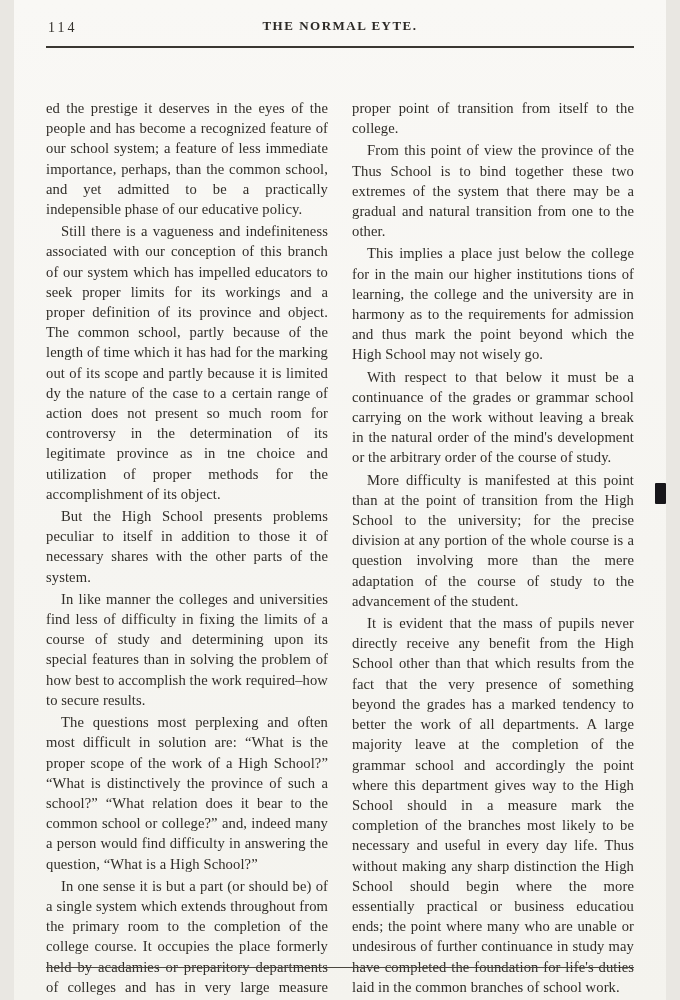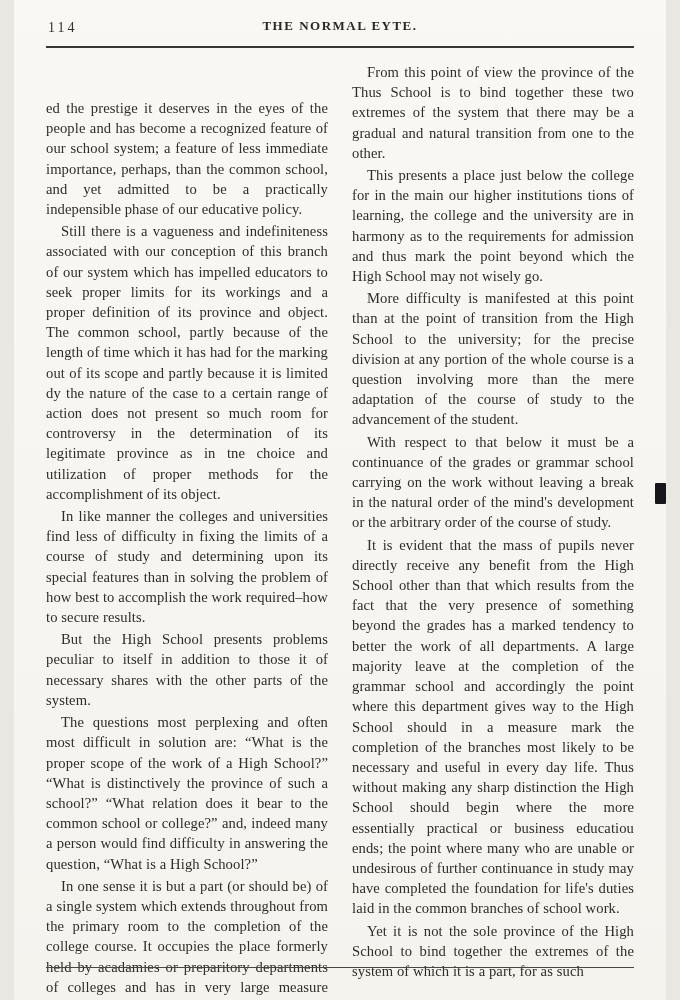--- a/index.html
+++ b/index.html
@@ -98,31 +98,32 @@
     <span class="paper-title">THE NORMAL EYTE.</span>
   </div>
 
   <hr class="head-rule">
 
   <div class="columns">
 
     <div class="col">
       <p class="noindent">ed the prestige it deserves in the eyes of the people and has become a recognized feature of our school system; a feature of less immediate importance, perhaps, than the common school, and yet admitted to be a practically indepensible phase of our educative policy.</p>
       <p>Still there is a vagueness and indefiniteness associated with our conception of this branch of our system which has impelled educators to seek proper limits for its workings and a proper definition of its province and object.  The common school, partly because of the length of time which it has had for the marking out of its scope and partly because it is limited dy the nature of the case to a certain range of action does not present so much room for controversy in the determination of its legitimate province as in tne choice and utilization of proper methods for the accomplishment of its object.</p>
+      <p>But the High School presents problems peculiar to itself in addition to those it of necessary shares with the other parts of the system.</p>
       <p>In like manner the colleges and universities find less of difficulty in fixing the limits of a course of study and determining upon its special features than in solving the problem of how best to accomplish the work required–how to secure results.</p>
-      <p>But the High School presents problems peculiar to itself in addition to those it of necessary shares with the other parts of the system.</p>
       <p>The questions most perplexing and often most difficult in solution are: “What is the proper scope of the work of a High School?” “What is distinctively the province of such a school?” “What relation does it bear to the common school or college?” and, indeed many a person would find difficulty in answering the question, “What is a High School?”</p>
       <p>In one sense it is but a part (or should be) of a single system which extends throughout from the primary room to the completion of the college course.  It occupies the place formerly held by acadamies or preparitory departments of colleges and has in very large measure superseded them as, being a public institution, it connects more closely here with the work of the grades and there more uniformly attains to the</p>
     </div>
 
     <div class="col">
+      <p class="noindent">proper point of transition from itself to the college.</p>
       <p>From this point of view the province of the Thus School is to bind together these two extremes of the system that there may be a gradual and natural transition from one to the other.</p>
-      <p>This presents a place just below the college for in the main our higher institutions tions of learning, the college and the university are in harmony as to the requirements for admission and thus mark the point beyond which the High School may not wisely go.</p>
+      <p>This implies a place just below the college for in the main our higher institutions tions of learning, the college and the university are in harmony as to the requirements for admission and thus mark the point beyond which the High School may not wisely go.</p>
+      <p>With respect to that below it must be a continuance of the grades or grammar school carrying on the work without leaving a break in the natural order of the mind's development or the arbitrary order of the course of study.</p>
       <p>More difficulty is manifested at this point than at the point of transition from the High School to the university; for the precise division at any portion of the whole course is a question involving more than the mere adaptation of the course of study to the advancement of the student.</p>
-      <p>With respect to that below it must be a continuance of the grades or grammar school carrying on the work without leaving a break in the natural order of the mind's development or the arbitrary order of the course of study.</p>
       <p>It is evident that the mass of pupils never directly receive any benefit from the High School other than that which results from the fact that the very presence of something beyond the grades has a marked tendency to better the work of all departments.  A large majority leave at the completion of the grammar school and accordingly the point where this department gives way to the High School should in a measure mark the completion of the branches most likely to be necessary and useful in every day life. Thus without making any sharp distinction the High School should begin where the more essentially practical or business educatiou ends; the point where many who are unable or undesirous of further continuance in study may have completed the foundation for life's duties laid in the common branches of school work.</p>
       <p>Yet it is not the sole province of the High School to bind together the extremes of the system of which it is a part, for as such</p>
     </div>
 
   </div>
 
   <div class="artifact"></div>
 
   <hr class="foot-rule">
 

